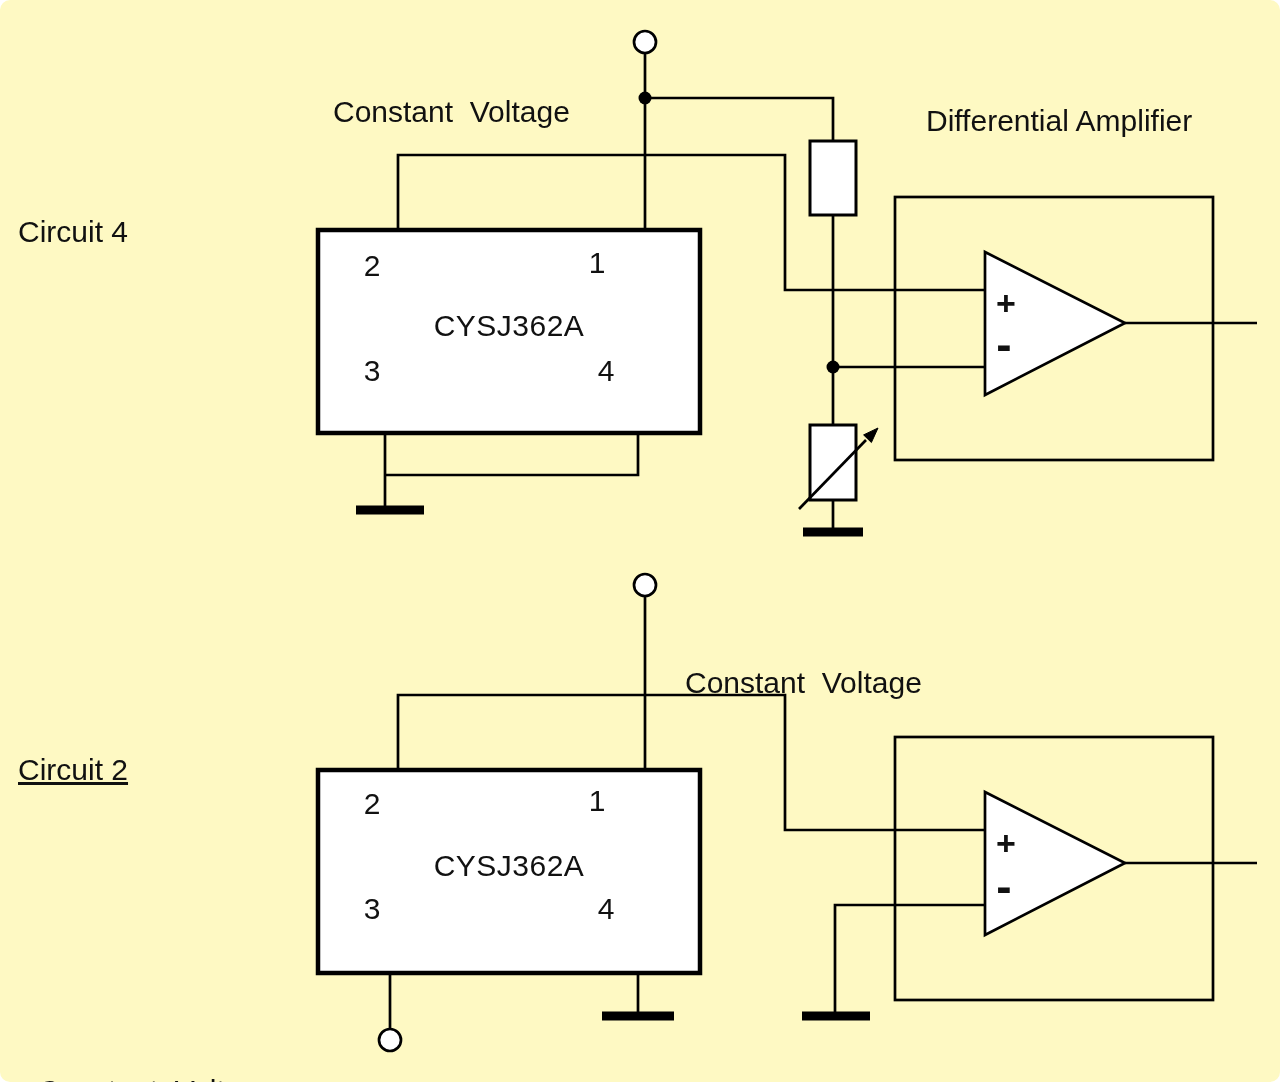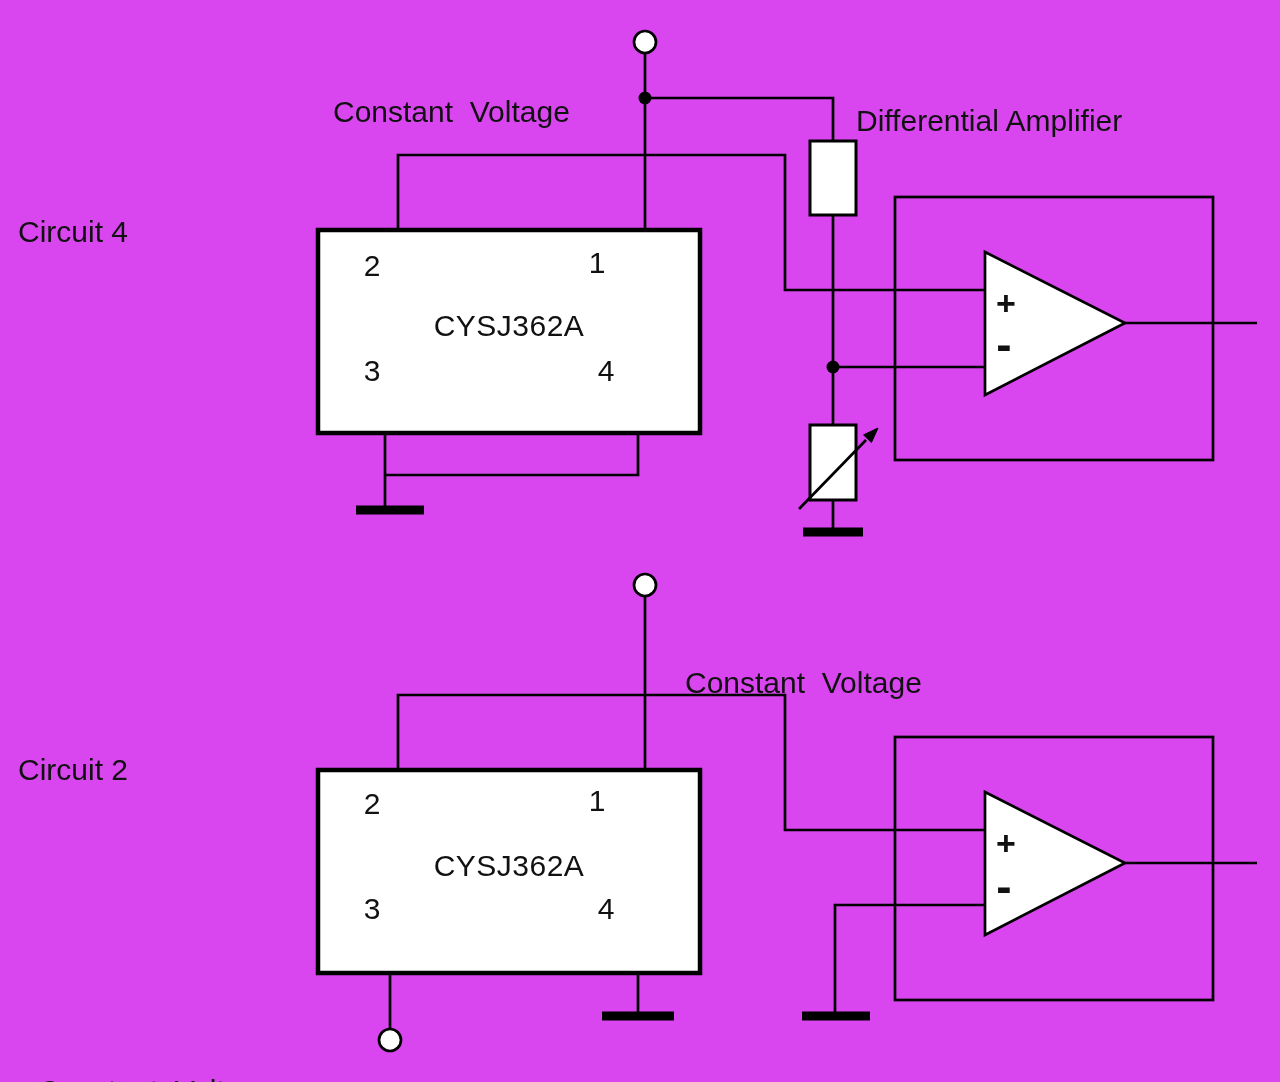--- a/index.html
+++ b/index.html
@@ -1,24 +1,25 @@
 <!DOCTYPE html>
 <html><head>
 <meta charset="utf-8">
 <style>
   * { box-sizing: border-box; }
   html, body { margin: 0; padding: 0; background: #ffffff; }
   .stage {
     position: relative;
     width: 1280px;
     height: 1082px;
-    background: #d946ef;
+    background: #fef9c3;
     font-family: "Liberation Sans", sans-serif;
     color: #111111;
     overflow: hidden;
+    border-radius: 10px;
   }
   .stage svg { position: absolute; left: 0; top: 0; }
   .lbl {
     position: absolute;
     font-size: 30px;
     line-height: 40px;
     white-space: pre;
     color: #111111;
   }
   .lbl.center { text-align: center; }
@@ -85,37 +86,37 @@
 
     <rect x="318" y="770" width="382" height="203" fill="#ffffff" stroke="#000000" stroke-width="4.5"></rect>
     <rect x="895" y="737" width="318" height="263" fill="none" stroke="#000000" stroke-width="2.7"></rect>
     <polygon points="985,792 985,935 1125,863" fill="#ffffff" stroke="#000000" stroke-width="2.7"></polygon>
   </svg>
 
   <div class="lbl" style="left:333px; top:12px;">
     <div>Constant  Voltage</div>
   </div>
 
-  <div class="lbl" style="left:856px; top:101px;text-align:right;">Differential Amplifier</div>
+  <div class="lbl" style="left:926px; top:101px;text-align:right;">Differential Amplifier</div>
   <div class="lbl" style="left:18px; top:212px;">Circuit 4</div>
 
   <div class="lbl center chipname" style="left:318px; top:306px;">CYSJ362A</div>
   <div class="lbl center pin" style="left:357px; top:246px;">2</div>
   <div class="lbl center pin" style="left:582px; top:243px;">1</div>
   <div class="lbl center pin" style="left:357px; top:351px;">3</div>
   <div class="lbl center pin" style="left:591px; top:351px;">4</div>
 
   <div class="sign plus" style="left:989px; top:283px;">+</div>
   <div class="sign minus" style="left:987px; top:324px;">-</div>
 
   <div class="lbl" style="left:685px; top:583px;">
     <div>Constant  Voltage</div>
   </div>
 
-  <div class="lbl" style="left:18px; top:750px;">Circuit 2</div>
+  <div class="lbl" style="left:18px; top:750px;text-decoration:underline;">Circuit 2</div>
 
   <div class="lbl center chipname" style="left:318px; top:846px;">CYSJ362A</div>
   <div class="lbl center pin" style="left:357px; top:784px;">2</div>
   <div class="lbl center pin" style="left:582px; top:781px;">1</div>
   <div class="lbl center pin" style="left:357px; top:889px;">3</div>
   <div class="lbl center pin" style="left:591px; top:889px;">4</div>
 
   <div class="sign plus" style="left:989px; top:823px;">+</div>
   <div class="sign minus" style="left:987px; top:866px;">-</div>
 

